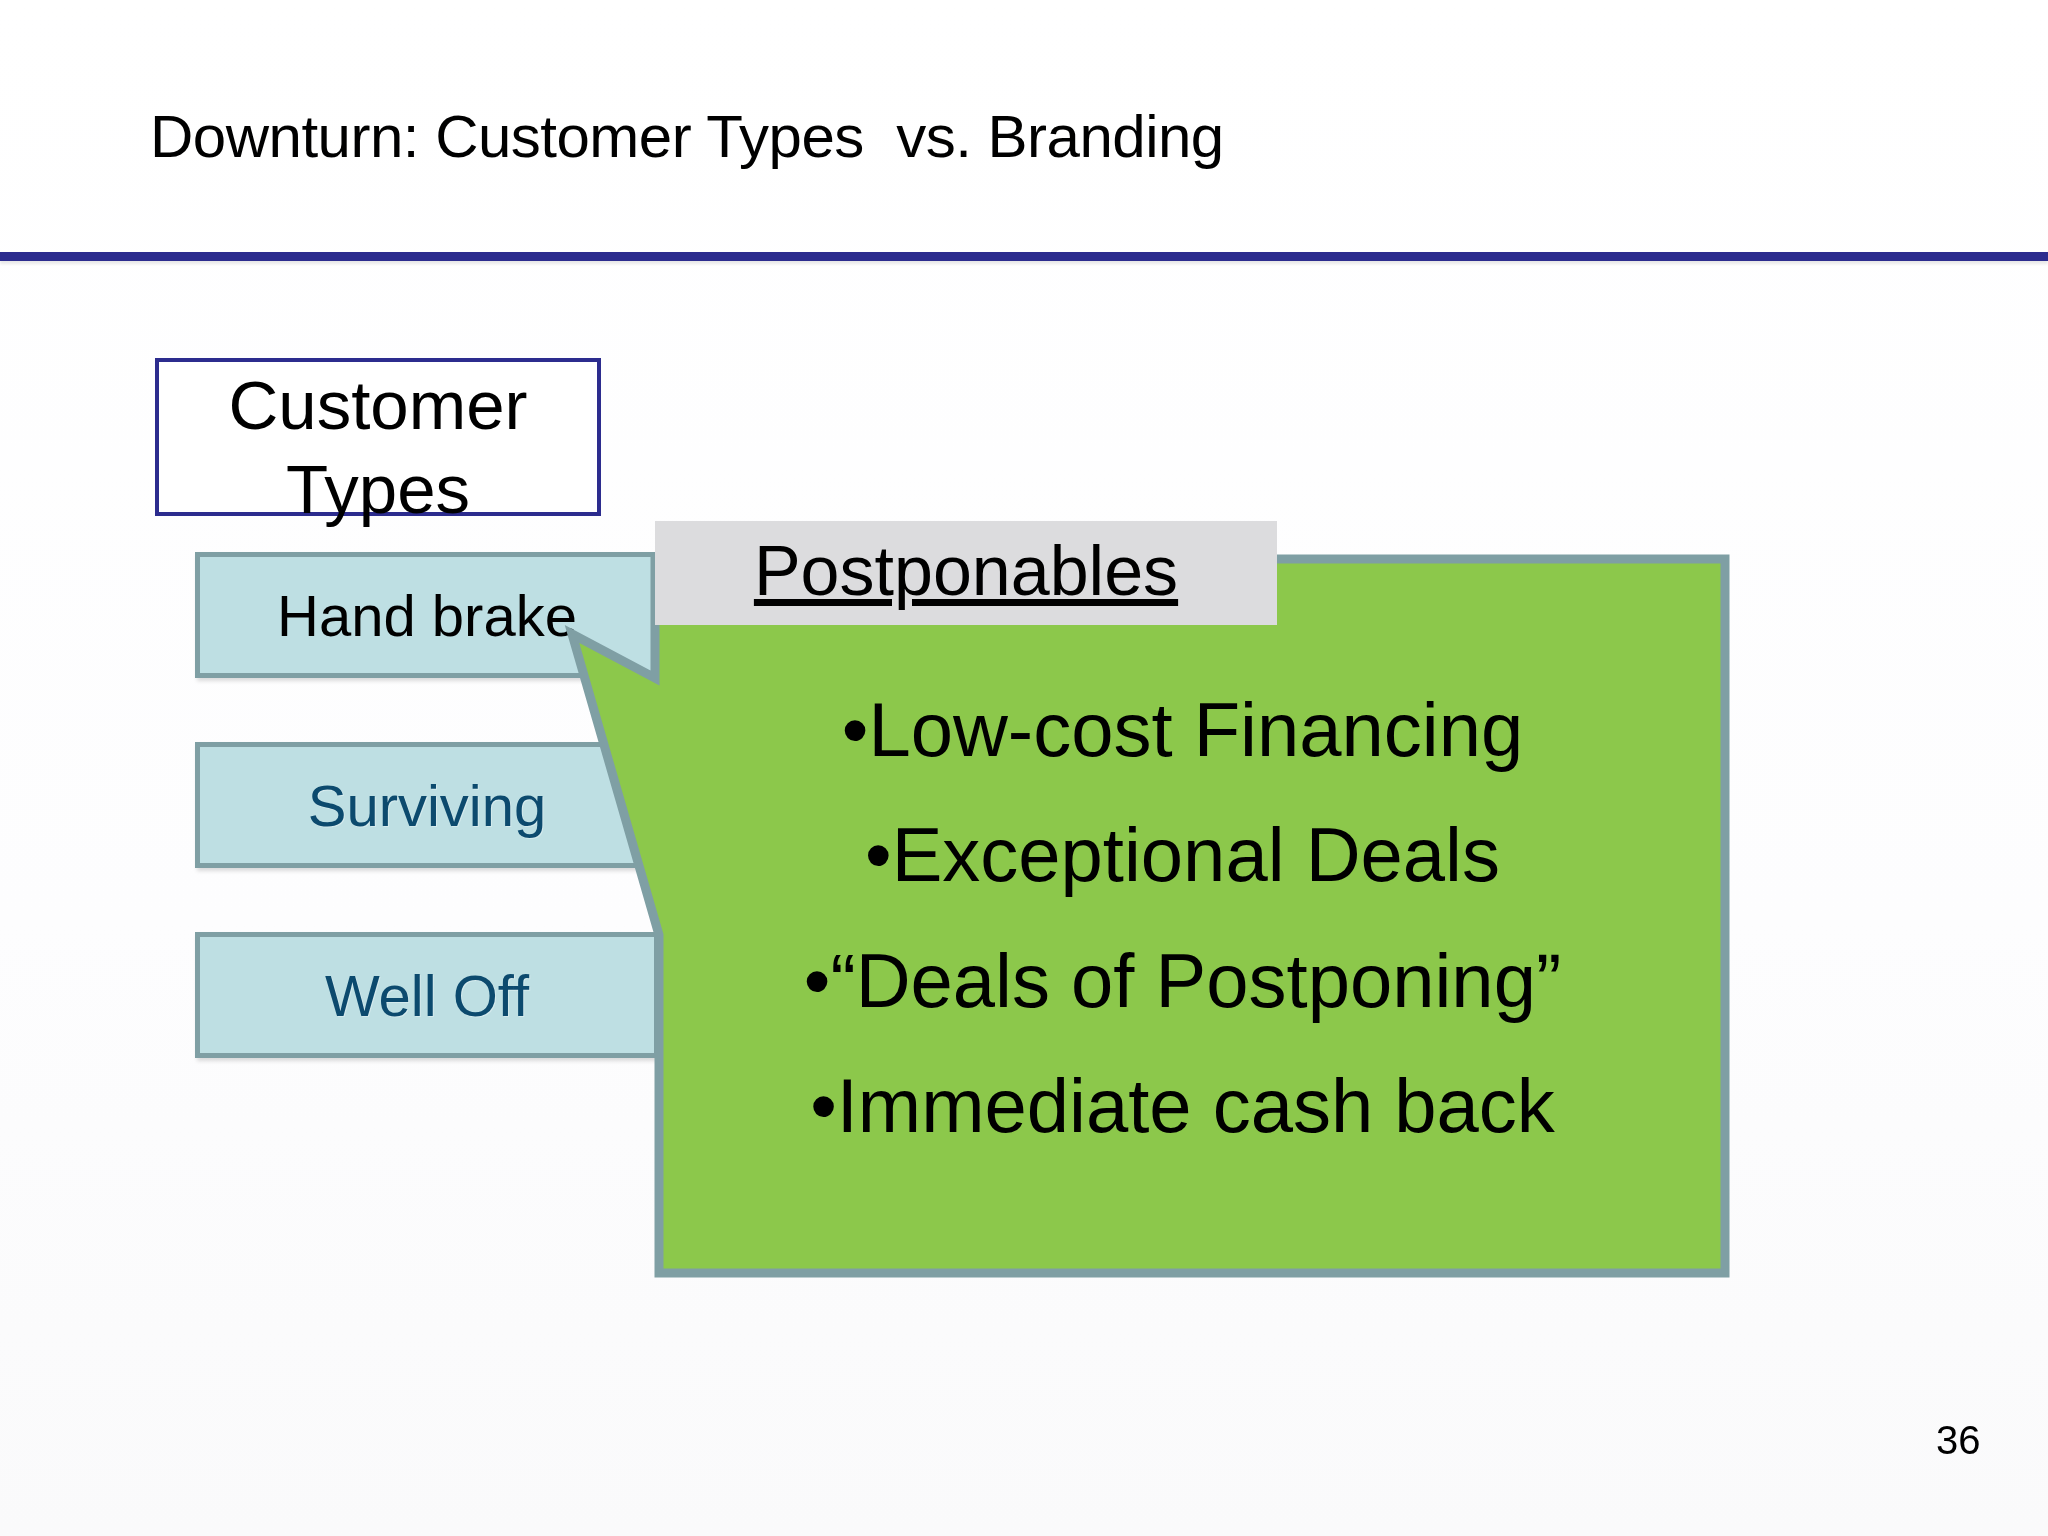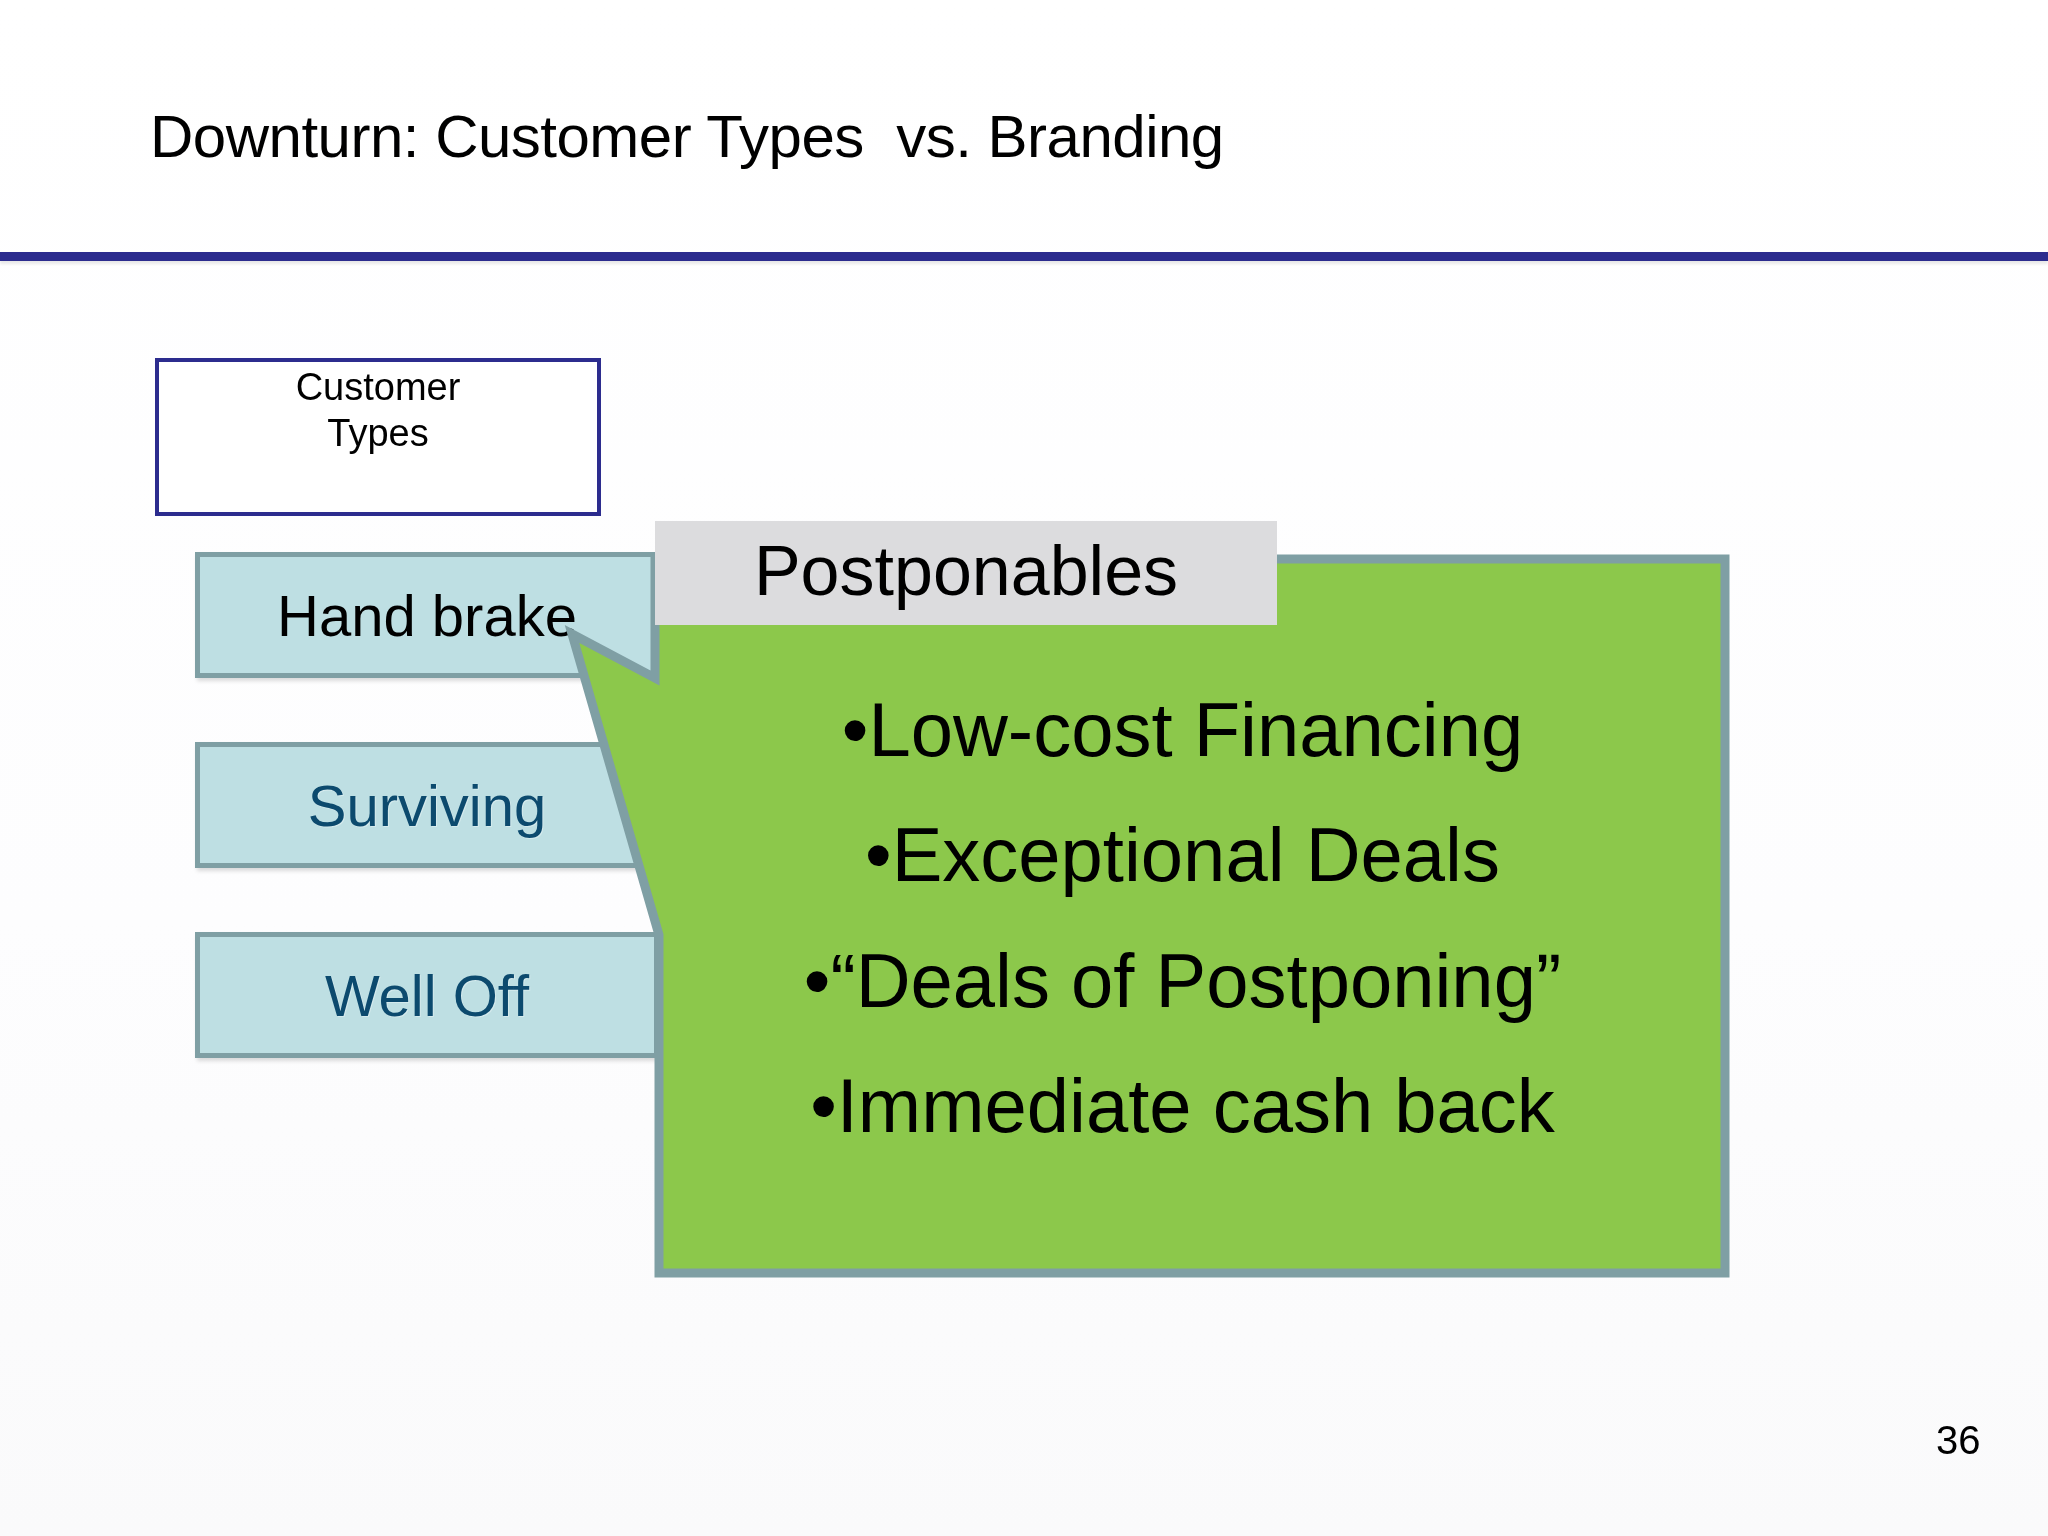--- a/index.html
+++ b/index.html
@@ -55,21 +55,21 @@
     background: #ffffff;
     border: 4px solid #2C2C8E;
     box-sizing: border-box;
   }
   #customer-types-label {
     position: absolute;
     left: 155px;
     top: 364px;
     width: 446px;
     text-align: center;
-    font-size: 38px;
+    font-size: 69px;
     line-height: 1.22;
     color: #000000;
     white-space: pre-line;
   }
 
   .type-box {
     position: absolute;
     left: 168px;
     width: 464px;
     height: 126px;
@@ -119,20 +119,21 @@
   #postponables-label {
     position: absolute;
     left: 655px;
     top: 526px;
     width: 622px;
     text-align: center;
     font-size: 70px;
     line-height: 1.3;
     color: #000000;
     white-space: pre;
+    text-decoration: underline;
   }
 
   
   #bullets {
     position: absolute;
     left: 660px;
     top: 650px;
     width: 1045px;
     text-align: center;
   }

